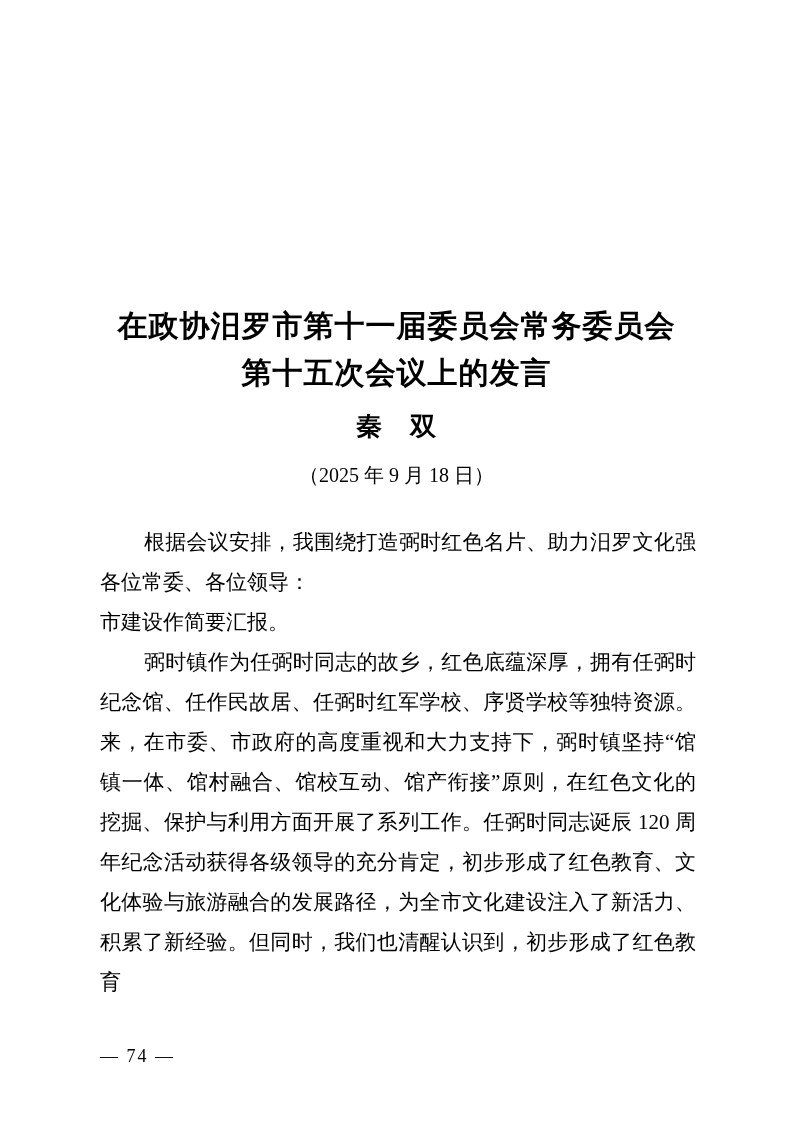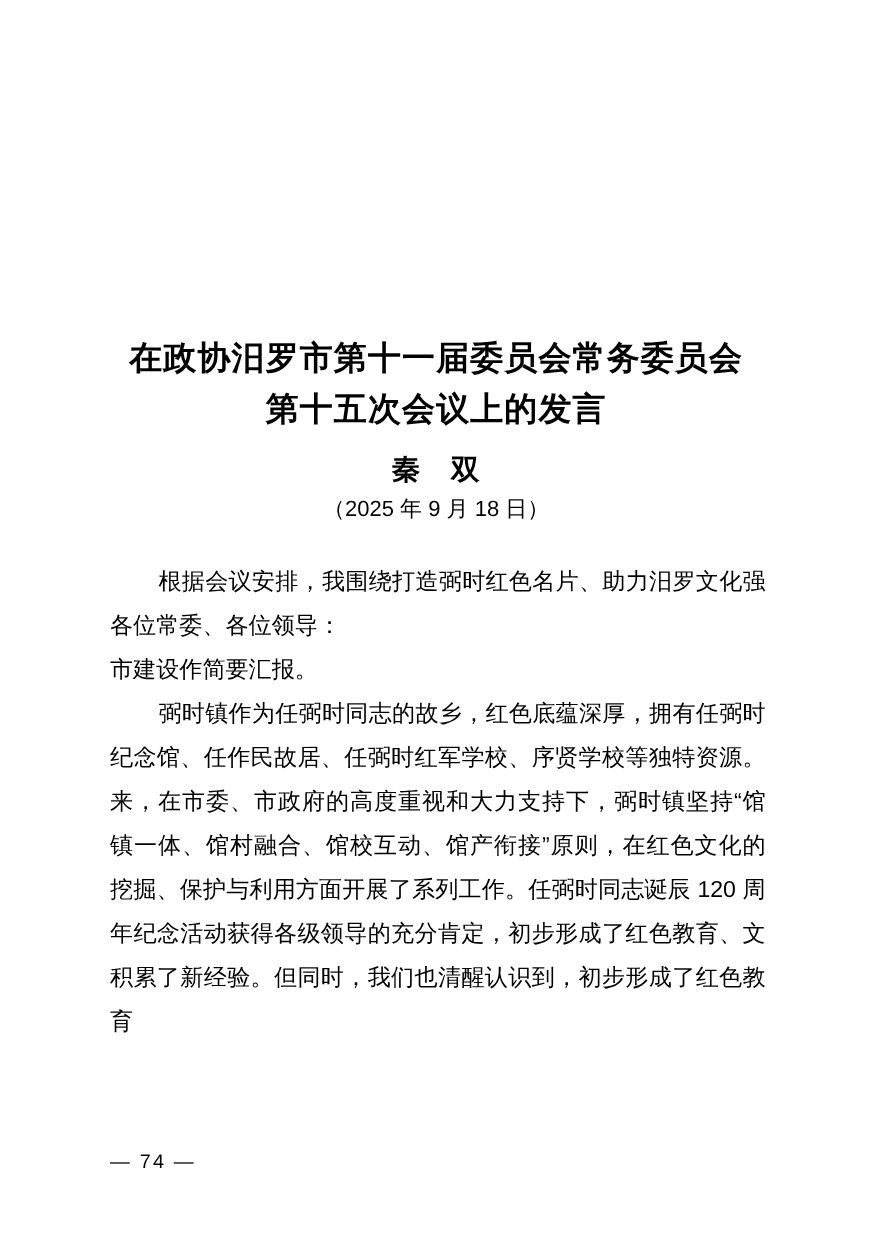--- a/index.html
+++ b/index.html
@@ -6,21 +6,21 @@
     margin: 0;
     padding: 0;
     background: #ffffff;
   }
   .page {
     position: relative;
     width: 793px;
     height: 1122px;
     background: #ffffff;
     color: #000000;
-    font-family: Liberation Sans, sans-serif;
+    font-family: Liberation Serif, serif;
     overflow: hidden;
     box-sizing: border-box;
   }
   .title {
     margin: 0;
     padding-top: 302px;
     text-align: center;
     font-size: 30px;
     line-height: 47px;
     font-weight: bold;
@@ -30,21 +30,21 @@
     display: block;
   }
   .author {
     margin-top: 13px;
     text-align: center;
     font-size: 26px;
     font-weight: bold;
     letter-spacing: 1px;
   }
   .date {
-    margin-top: 5px;
+    margin-top: 18px;
     text-align: center;
     font-size: 20px;
   }
   .body {
     margin: 33px 97px 0 100px;
   }
   .line {
     font-size: 21px;
     line-height: 40px;
     text-align: justify;
@@ -78,16 +78,17 @@
   <div class="body" id="body-text">
       <div class="line indent stretch">根据会议安排，我围绕打造弼时红色名片、助力汨罗文化强</div>
       <div class="line">各位常委、各位领导：</div>
       <div class="line">市建设作简要汇报。</div>
       <div class="line indent stretch">弼时镇作为任弼时同志的故乡，红色底蕴深厚，拥有任弼时</div>
       <div class="line stretch">纪念馆、任作民故居、任弼时红军学校、序贤学校等独特资源。</div>
       <div class="line stretch">来，在市委、市政府的高度重视和大力支持下，弼时镇坚持“馆</div>
       <div class="line stretch">镇一体、馆村融合、馆校互动、馆产衔接”原则，在红色文化的</div>
       <div class="line stretch">挖掘、保护与利用方面开展了系列工作。任弼时同志诞辰 120 周</div>
       <div class="line stretch">年纪念活动获得各级领导的充分肯定，初步形成了红色教育、文</div>
+      <div class="line stretch">化体验与旅游融合的发展路径，为全市文化建设注入了新活力、</div>
       <div class="line stretch">积累了新经验。但同时，我们也清醒认识到，初步形成了红色教育</div>
     </div>
   <div class="footer">— 74 —</div>
 </div>
 
 </body></html>

